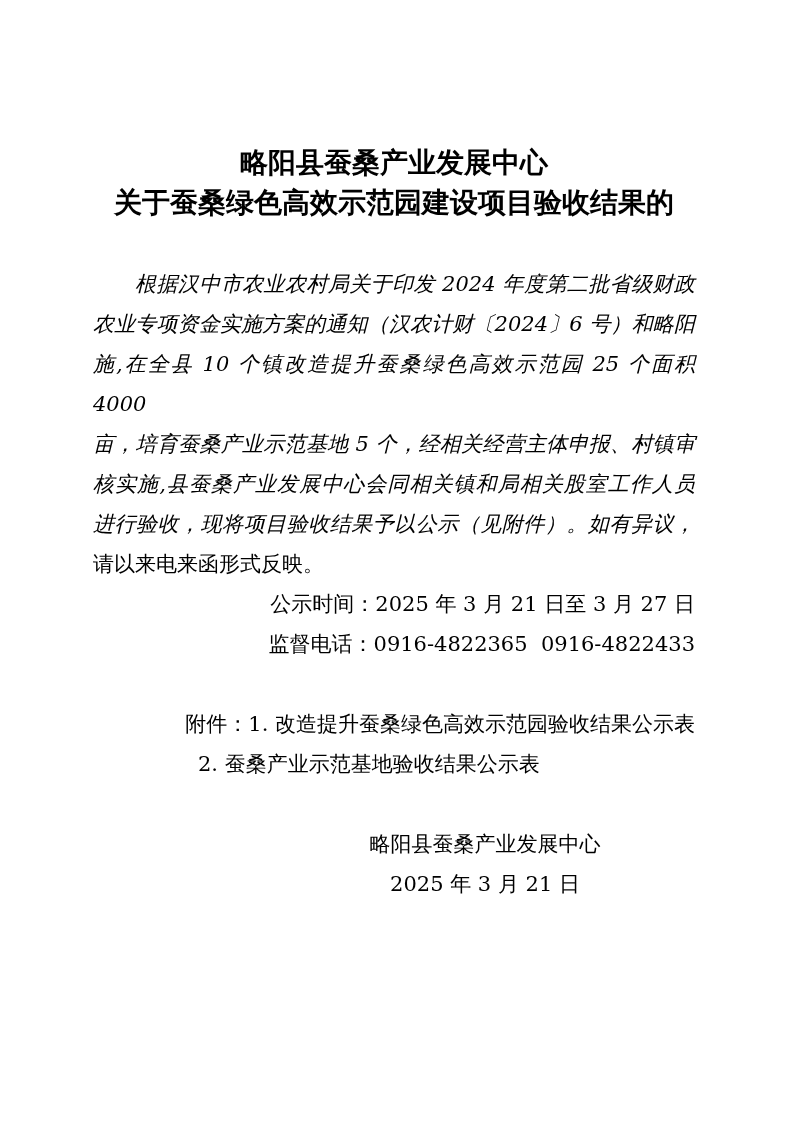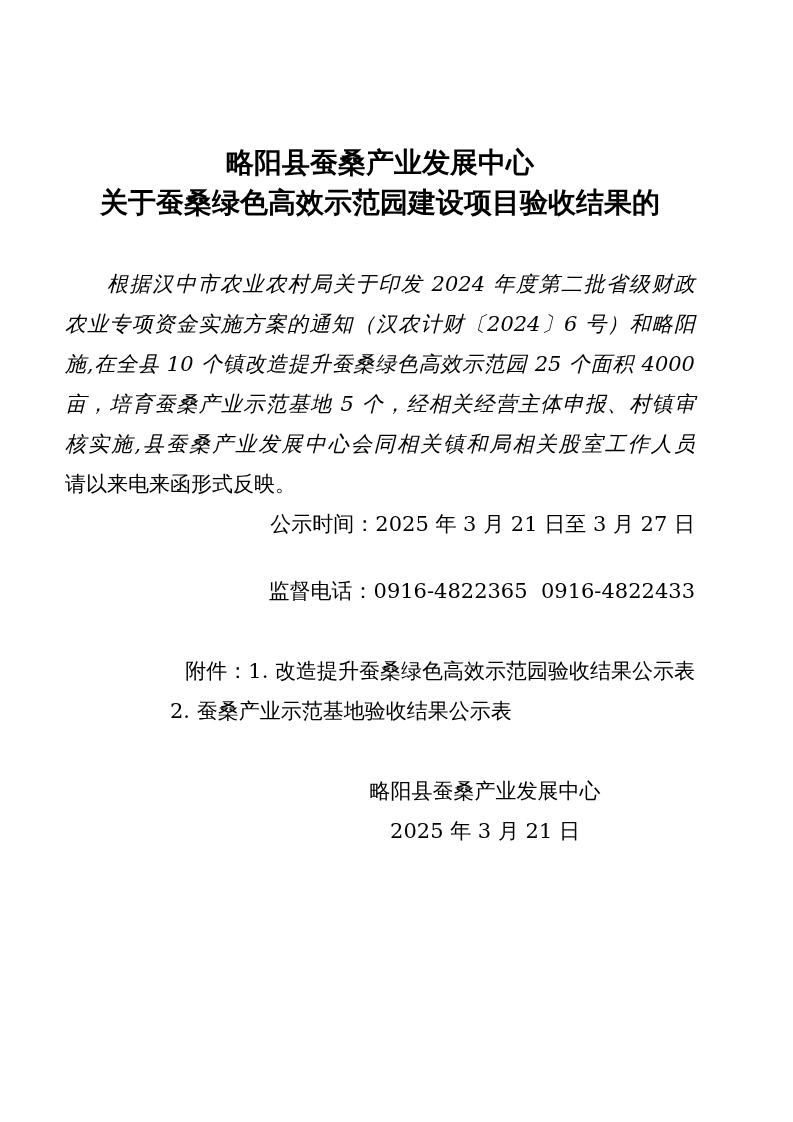--- a/index.html
+++ b/index.html
@@ -11,21 +11,21 @@
     width: 793px;
     height: 1122px;
     font-family: "DejaVu Serif", "Liberation Serif", serif;
     color: #000000;
     overflow: hidden;
   }
   .page {
     box-sizing: border-box;
     width: 793px;
     height: 1122px;
-    padding: 143px 98px 0 65px;
+    padding: 143px 98px 0 93px;
     background: #ffffff;
   }
   .title {
     margin: 0 0 41px 0;
     font-size: 28px;
     line-height: 40px;
     font-weight: bold;
     text-align: center;
     letter-spacing: 0;
   }
@@ -35,21 +35,21 @@
     line-height: 40px;
   }
   .line { min-height: 40px; }
   .just {
     text-align: justify;
     text-align-last: justify;
     font-style: italic;
   }
   .indent { text-indent: 2em; text-align: right; }
   .hang2 { padding-left: 5em; }
-  .pre { white-space: pre-wrap; margin-top: 27px; }
+  .pre { white-space: pre-wrap; }
   .blank-line { height: 40px; }
   .sign-block {
     width: 420px;
     margin-left: auto;
     margin-right: 0;
     text-align: center;
   }
 </style>
 </head>
 <body>
@@ -61,20 +61,21 @@
     <span class="title-line">关于蚕桑绿色高效示范园建设项目验收结果的</span>
   </h1>
 
   <div class="content">
 
     <div class="line just indent">根据汉中市农业农村局关于印发 2024 年度第二批省级财政</div>
     <div class="line just">农业专项资金实施方案的通知（汉农计财〔2024〕6 号）和略阳</div>
     <div class="line just">施,在全县 10 个镇改造提升蚕桑绿色高效示范园 25 个面积 4000</div>
     <div class="line just">亩，培育蚕桑产业示范基地 5 个，经相关经营主体申报、村镇审</div>
     <div class="line just">核实施,县蚕桑产业发展中心会同相关镇和局相关股室工作人员</div>
+    <div class="line just">进行验收，现将项目验收结果予以公示（见附件）。如有异议，</div>
     <div class="line">请以来电来函形式反映。</div>
 
     <div class="line indent">公示时间：2025 年 3 月 21 日至 3 月 27 日</div>
     <div class="line indent pre">监督电话：0916-4822365  0916-4822433</div>
 
     <div class="blank-line"></div>
 
     <div class="line indent">附件：1. 改造提升蚕桑绿色高效示范园验收结果公示表</div>
     <div class="line hang2">2. 蚕桑产业示范基地验收结果公示表</div>
 

